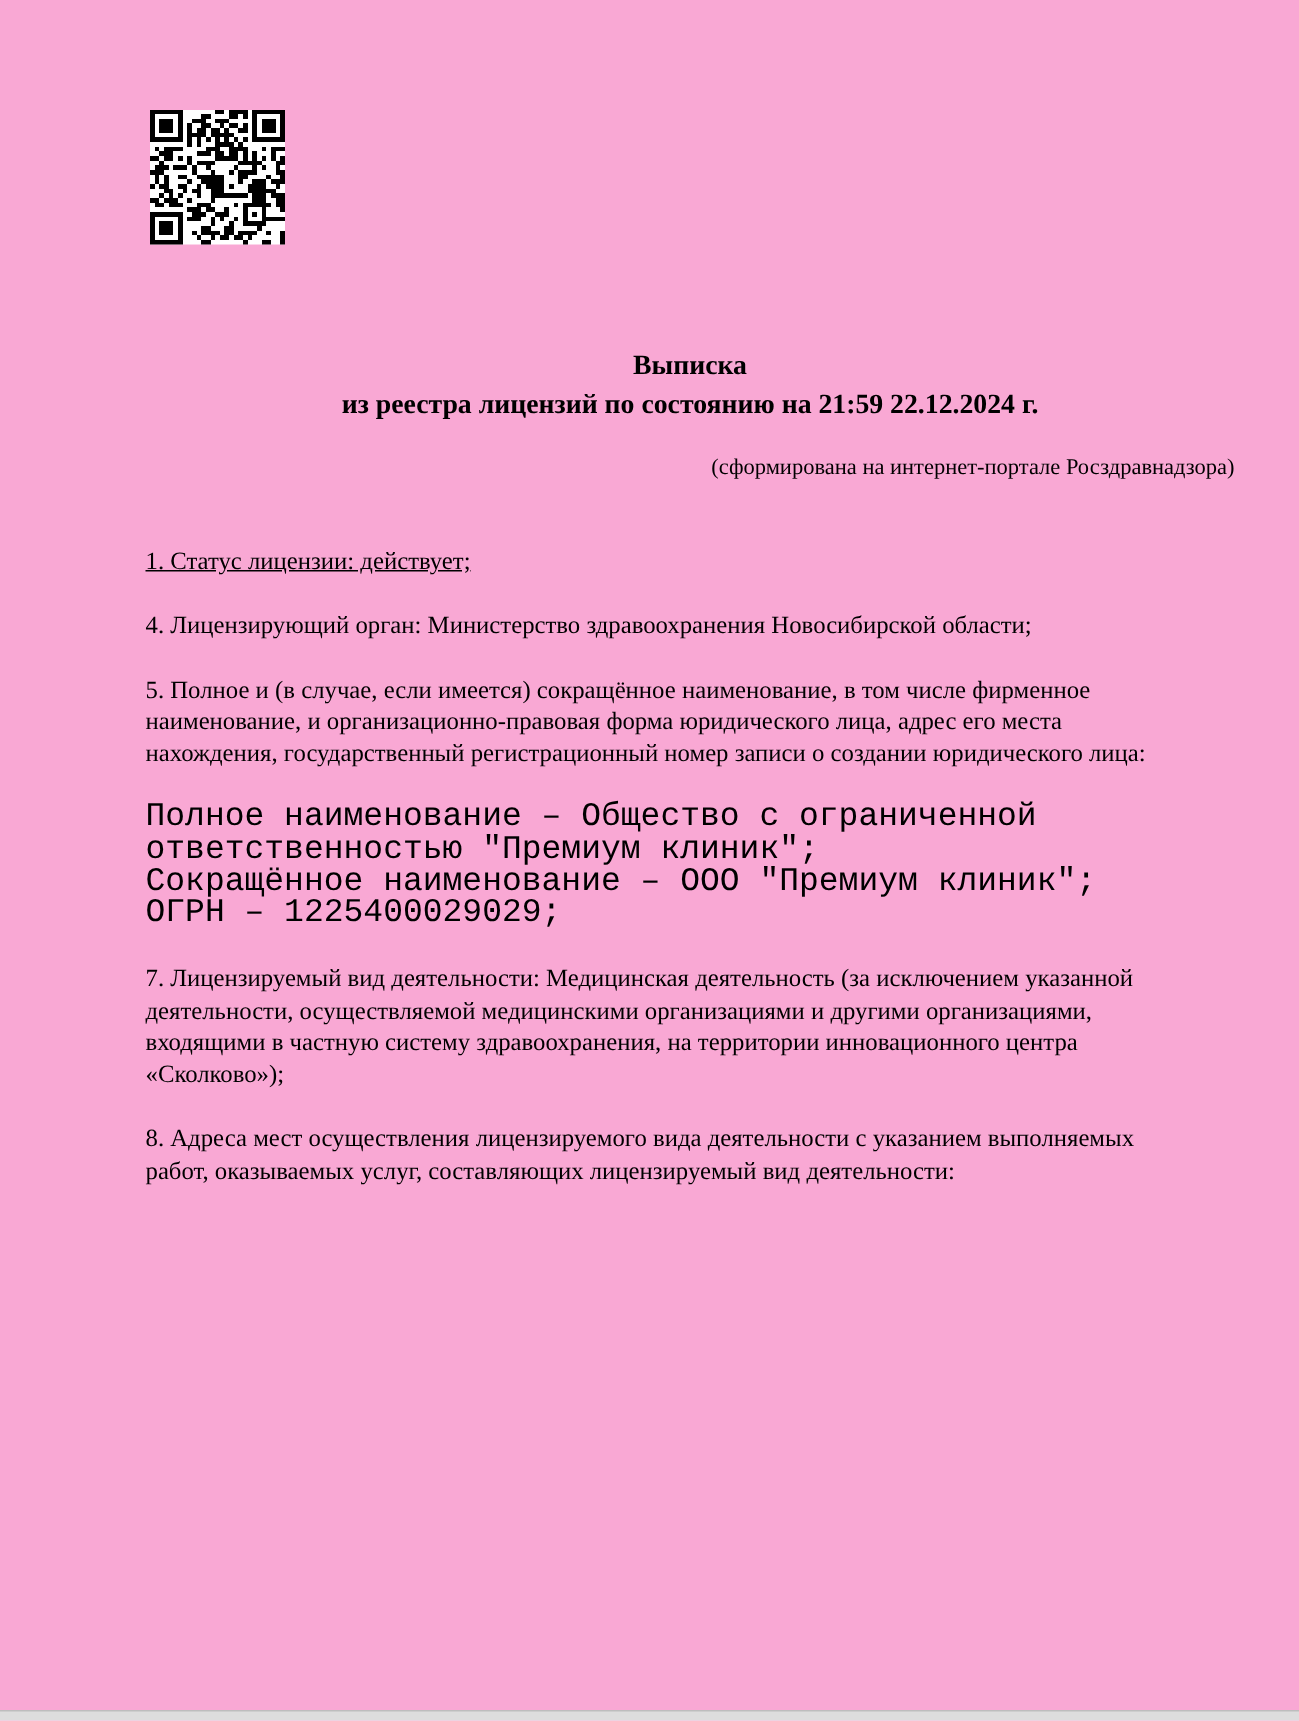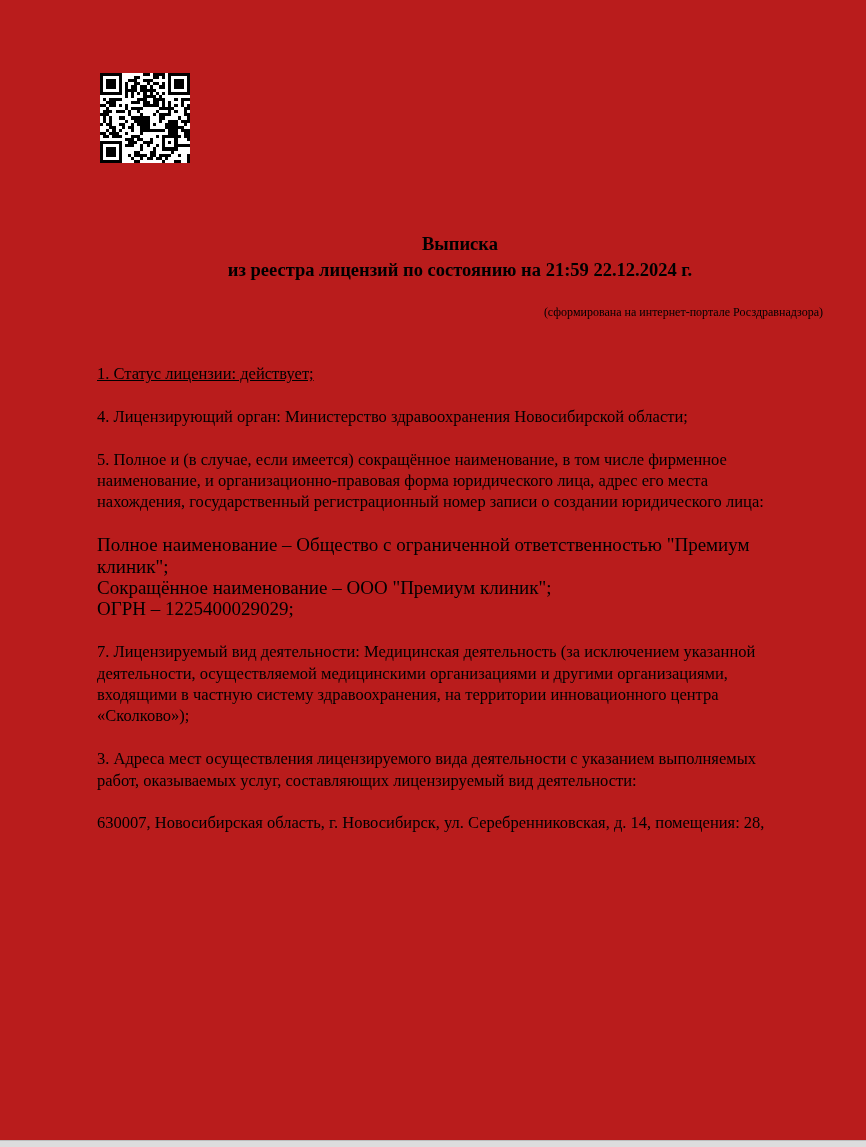--- a/index.html
+++ b/index.html
@@ -12,21 +12,21 @@
     height: 1147px;
     position: relative;
     overflow: hidden;
     font-family: "Liberation Serif", "DejaVu Serif", serif;
     color: #000000;
   }
   .page {
     position: relative;
     width: 866px;
     height: 1147px;
-    background: #b91c1c;
+    background: #f9a8d4;
   }
   .qr {
     position: absolute;
     left: 100px;
     top: 73px;
     width: 90px;
     height: 90px;
   }
   .content {
     position: absolute;
@@ -38,41 +38,42 @@
   .title {
     text-align: center;
     font-weight: bold;
     font-size: 18.5px;
     line-height: 26px;
     white-space: nowrap;
   }
   .subtitle {
     margin-top: 20px;
     text-align: right;
-    font-size: 12px;
+    font-size: 15px;
     line-height: 18px;
   }
   .para {
     margin: 21.4px 0 0 0;
     font-size: 16.5px;
     line-height: 21.4px;
     white-space: pre-line;
   }
   .para.first {
     margin-top: 42px;
     text-decoration: underline;
   }
   .details {
     margin-top: 21.4px;
   }
   .detail-line {
     margin: 0;
-    font-size: 19px;
+    font-size: 22px;
     line-height: 21.4px;
     white-space: pre-line;
+    font-family: Liberation Mono, monospace;
   }
   .page-bottom-edge {
     position: absolute;
     left: 0;
     bottom: 0;
     width: 866px;
     height: 6px;
     background: #dddddd;
     border-top: 1px solid #bdbdbd;
   }
@@ -515,20 +516,19 @@
     <div class="details">
       <p class="detail-line">Полное наименование – Общество с ограниченной ответственностью "Премиум клиник";</p>
       <p class="detail-line">Сокращённое наименование – ООО "Премиум клиник";</p>
       <p class="detail-line">ОГРН – 1225400029029;</p>
     </div>
 
     <p class="para">7. Лицензируемый вид деятельности: Медицинская деятельность (за исключением указанной
 деятельности, осуществляемой медицинскими организациями и другими организациями,
 входящими в частную систему здравоохранения, на территории инновационного центра
 «Сколково»);</p>
-    <p class="para">3. Адреса мест осуществления лицензируемого вида деятельности с указанием выполняемых
+    <p class="para">8. Адреса мест осуществления лицензируемого вида деятельности с указанием выполняемых
 работ, оказываемых услуг, составляющих лицензируемый вид деятельности:</p>
-    <p class="para">630007, Новосибирская область, г. Новосибирск, ул. Серебренниковская, д. 14, помещения: 28,</p>
 
   </div>
 
   <div class="page-bottom-edge"></div>
 </div>
 
 </body></html>

